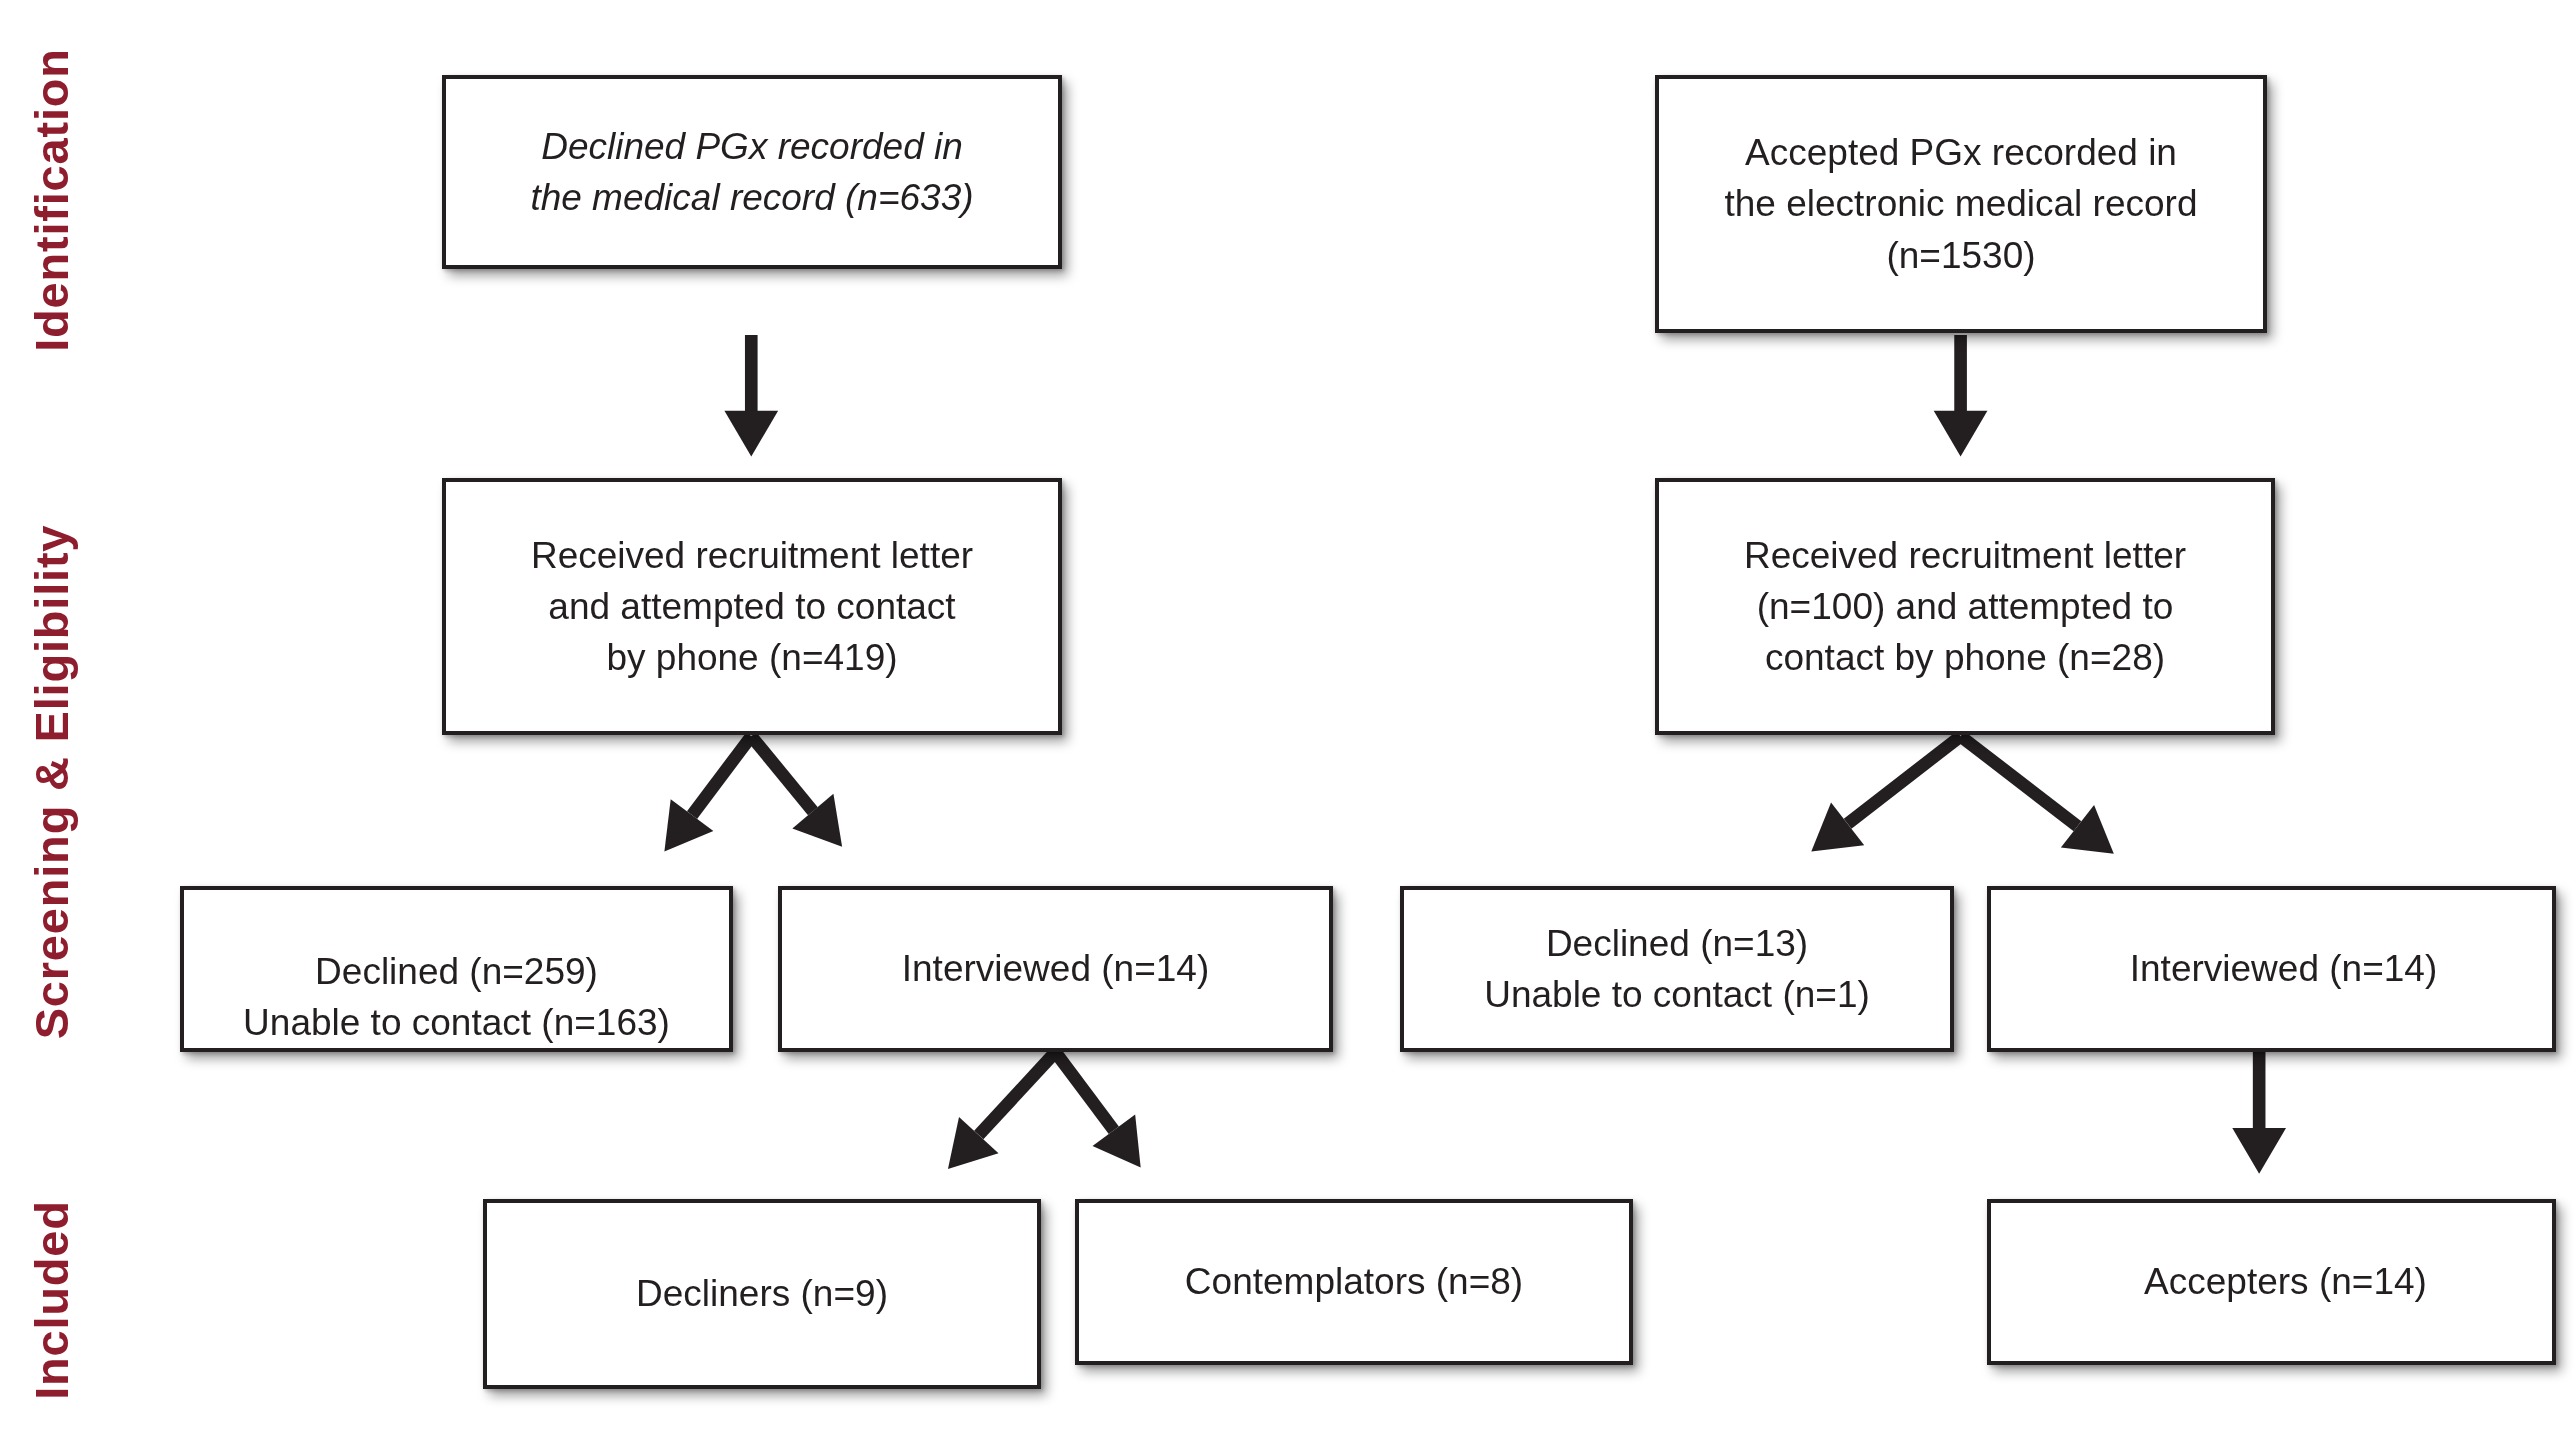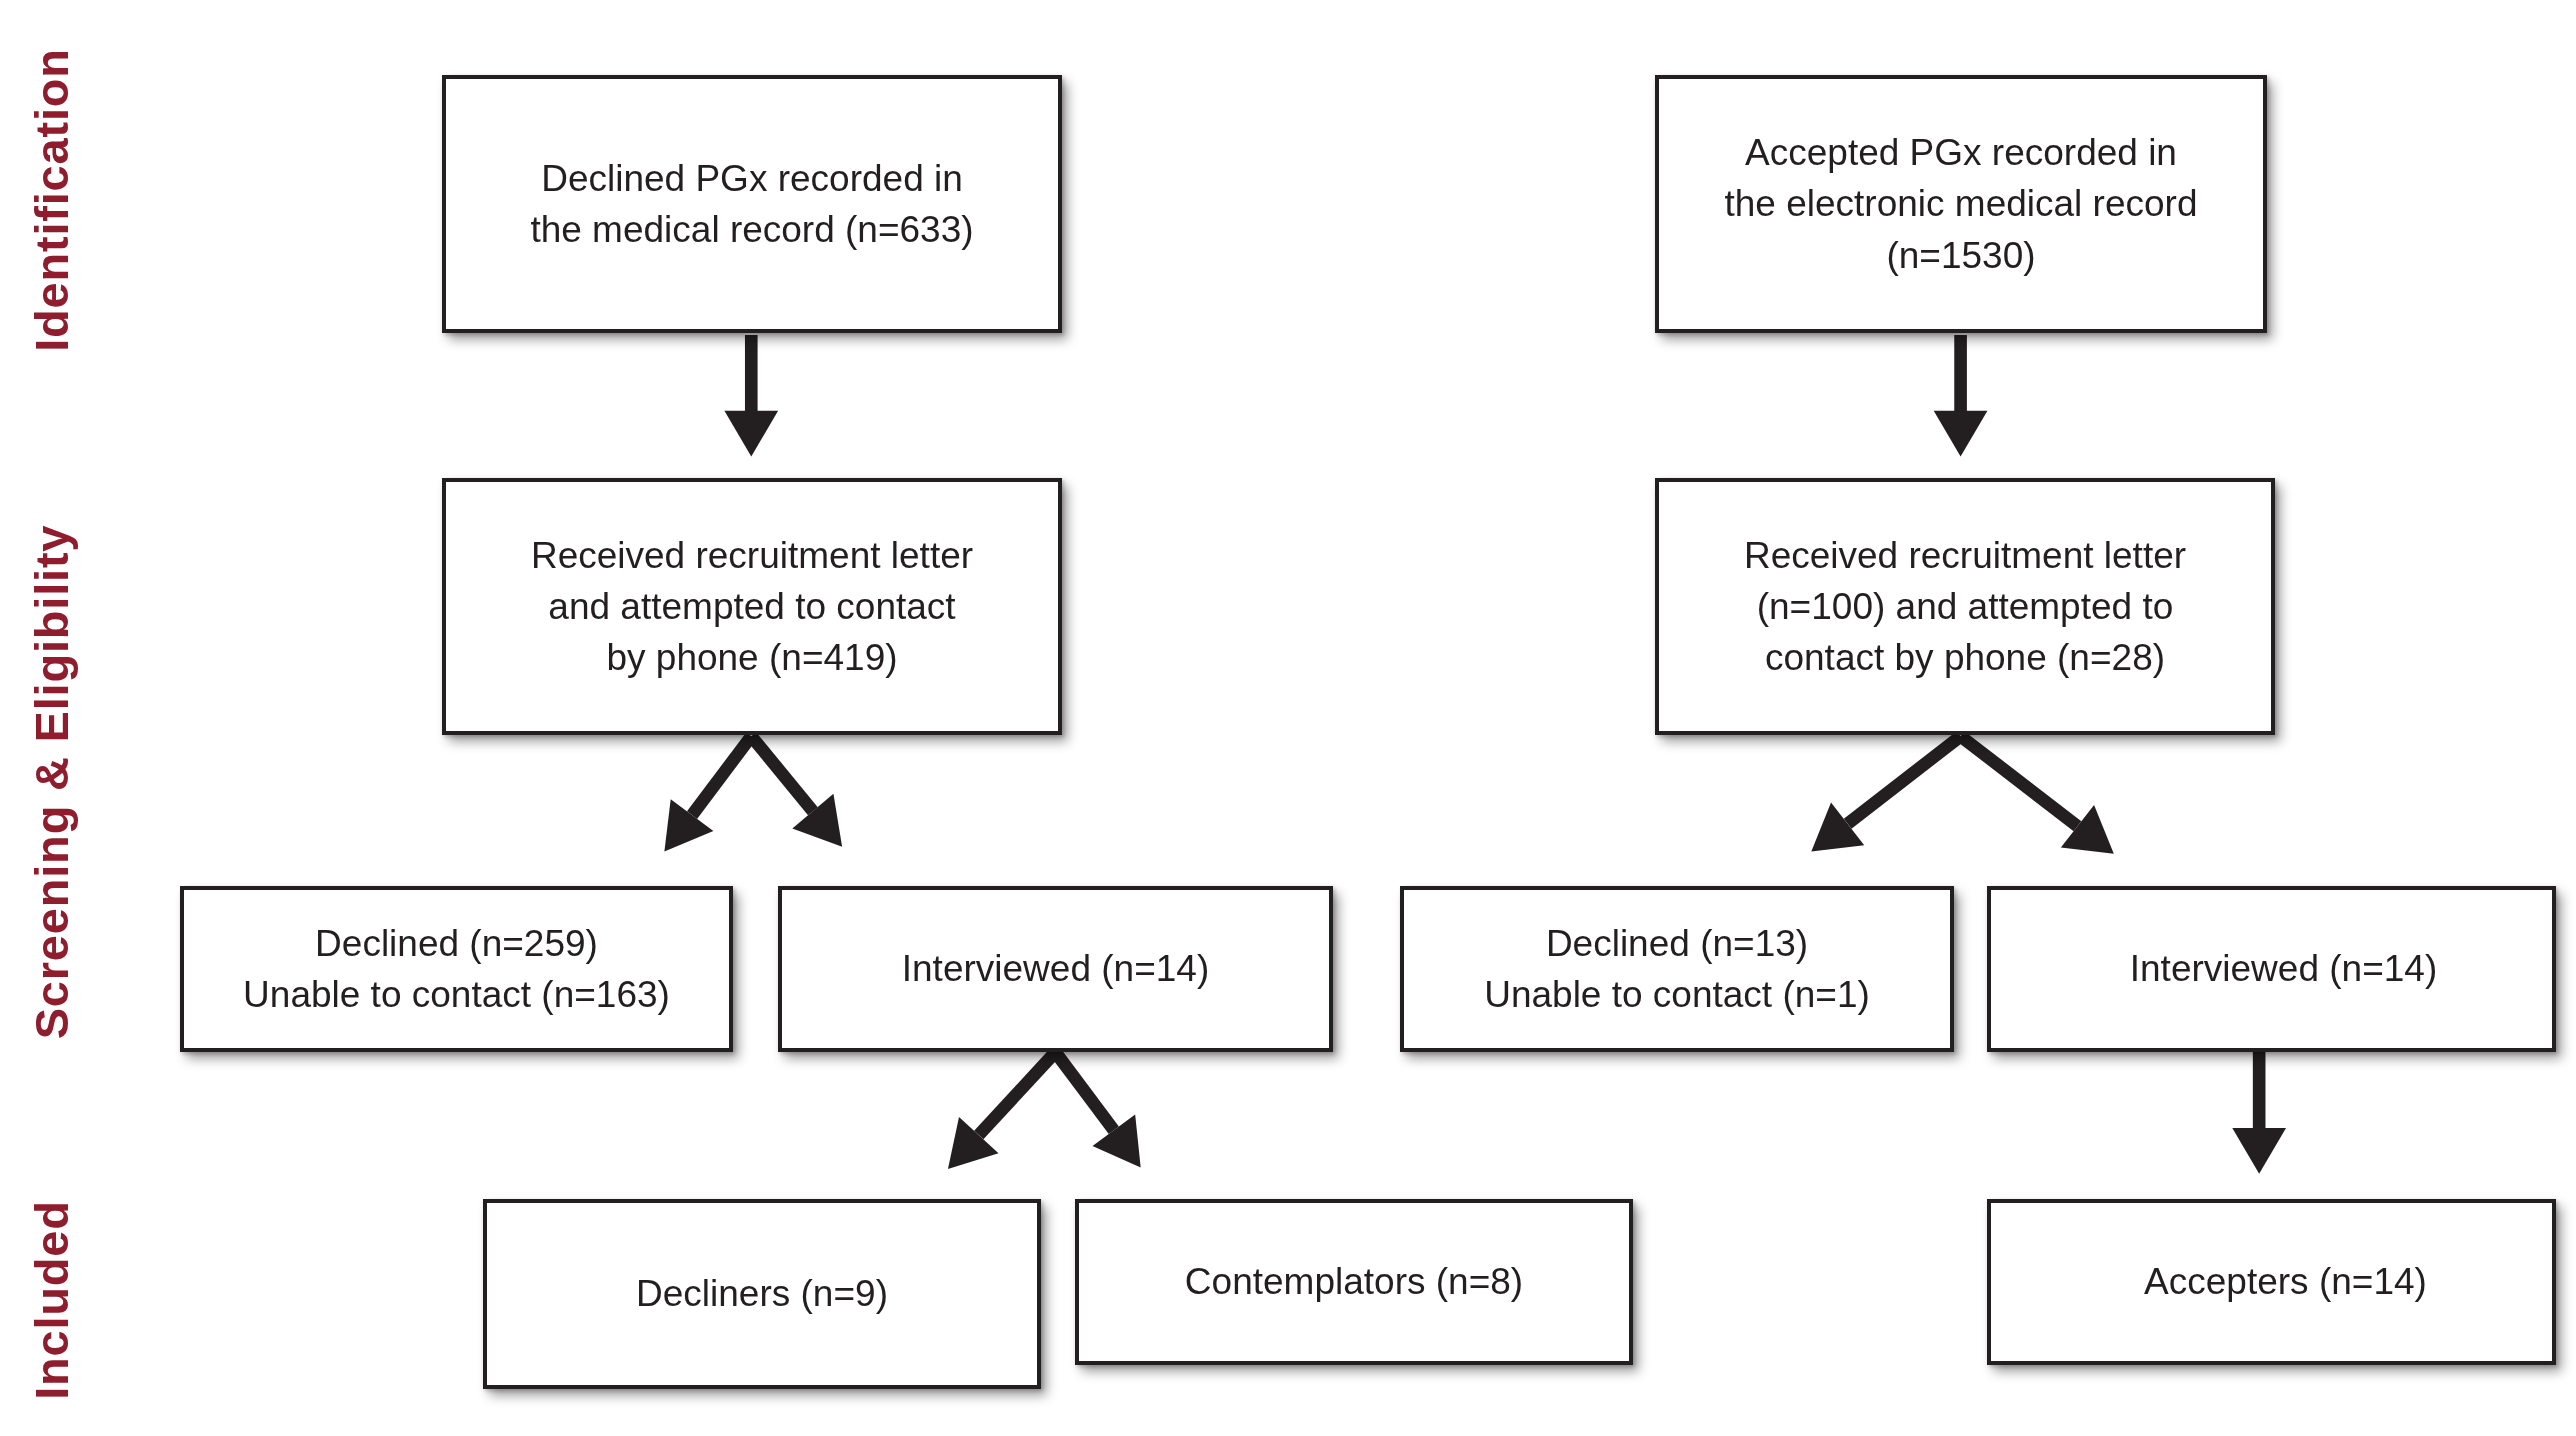--- a/index.html
+++ b/index.html
@@ -38,25 +38,25 @@
     box-sizing:border-box;
   }
   .flow-box .box-text{
     white-space:pre-line;
     font-size:37px;
     line-height:1.38;
     color:var(--ink);
     padding:0 16px;
   }
   
-  .b-declined-identified { left:442px;  top:75px;   width:620px; height:258px; }
+  .b-declined-identified { left:442px;  top:75px;   width:620px; height:194px;font-style:italic; }
   .b-accepted-identified { left:1655px; top:75px;   width:612px; height:258px; }
   .b-declined-contacted  { left:442px;  top:478px;  width:620px; height:257px; }
   .b-accepted-contacted  { left:1655px; top:478px;  width:620px; height:257px; }
-  .b-declined-notreached { left:180px;  top:886px; width:553px; height:166px; }
+  .b-declined-notreached { left:180px;  top:886px; width:553px; height:166px;align-items:flex-end; }
   .b-declined-interviewed{ left:778px;  top:886px; width:555px; height:166px; }
   .b-accepted-notreached { left:1400px; top:886px; width:554px; height:166px; }
   .b-accepted-interviewed{ left:1987px; top:886px; width:569px; height:166px;padding-left:24px; }
   .b-decliners           { left:483px;  top:1199px; width:558px; height:190px; }
   .b-contemplators       { left:1075px; top:1199px; width:558px; height:166px; }
   .b-accepters           { left:1987px; top:1199px; width:569px; height:166px;padding-left:28px; }
 
   .arrow-layer{
     position:absolute;
     left:0; top:0;

